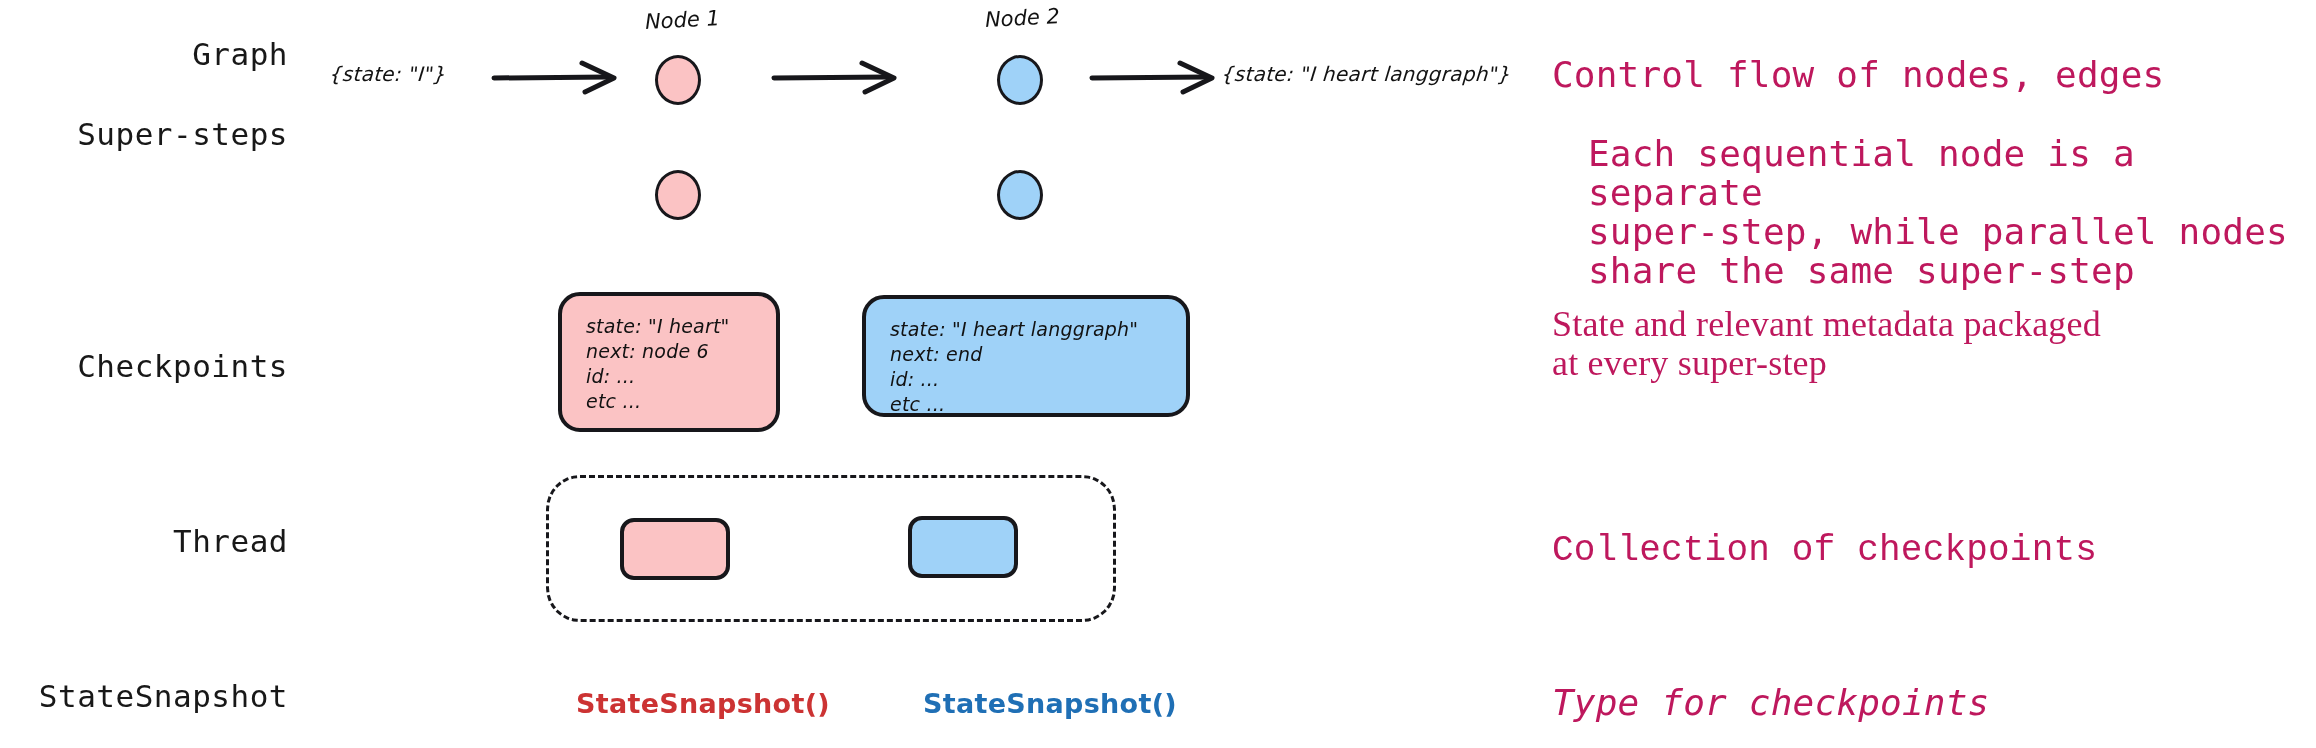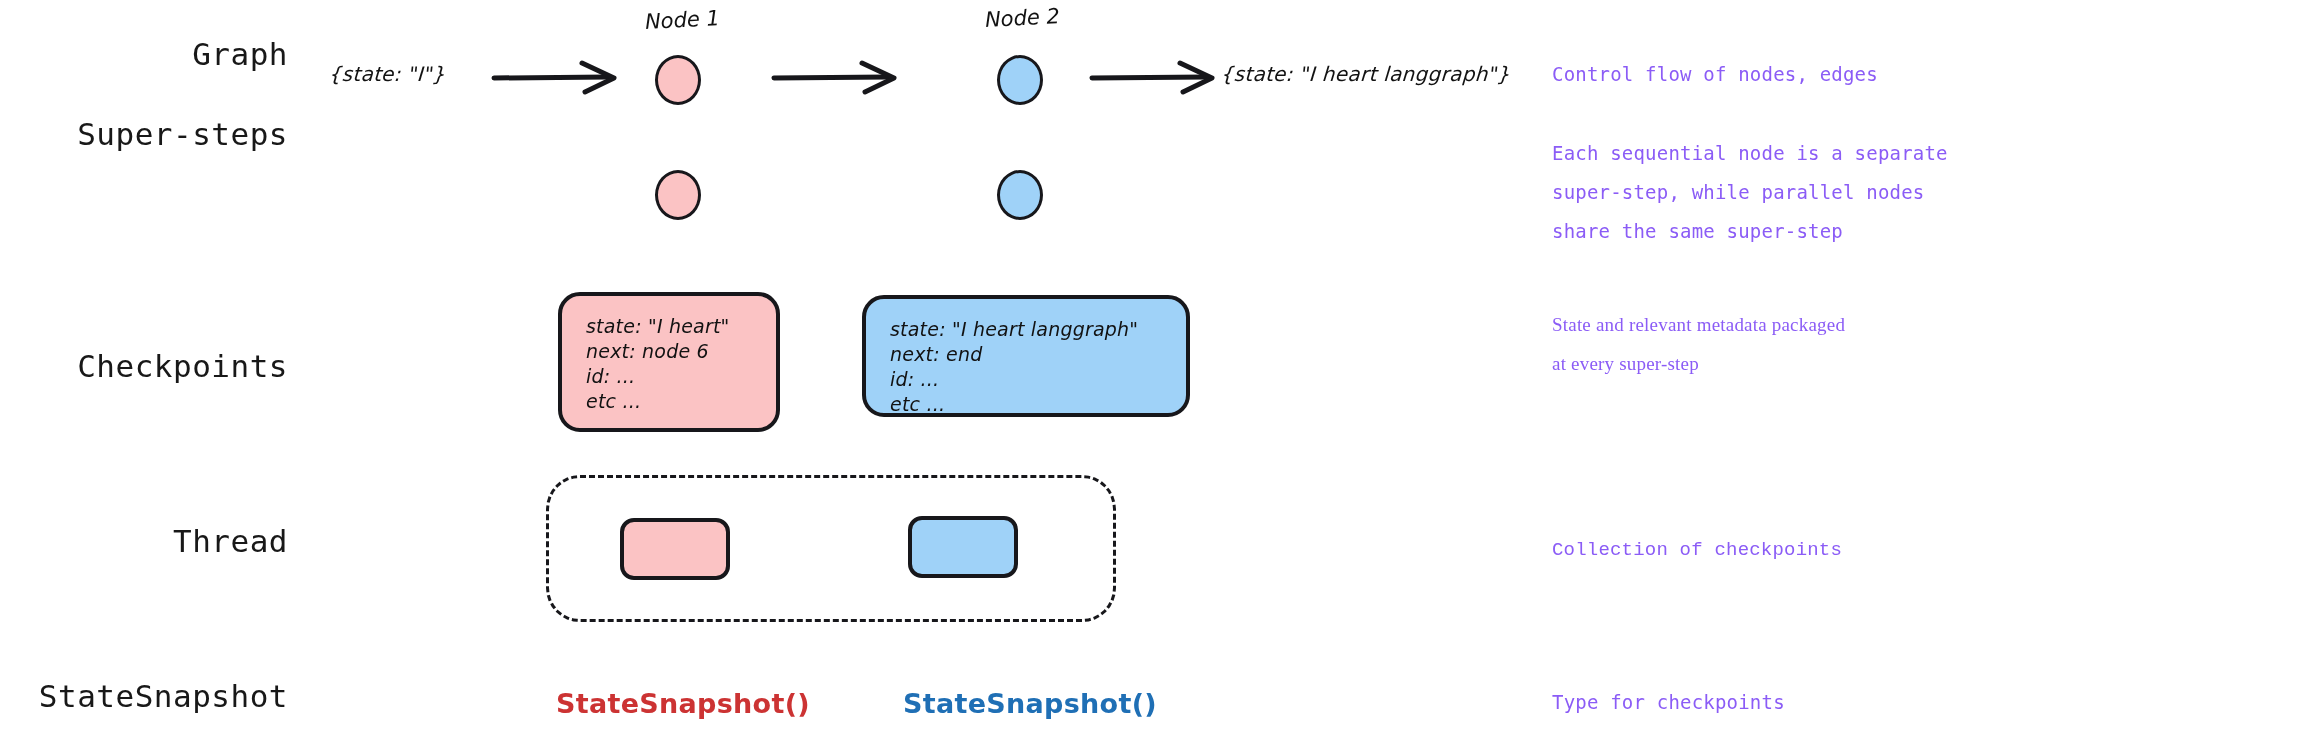--- a/index.html
+++ b/index.html
@@ -28,23 +28,23 @@
     letter-spacing: 0.5px;
     color: #181818;
     white-space: nowrap;
   }
 
   
   .desc {
     position: absolute;
     left: 1552px;
     font-family: "DejaVu Sans Mono", monospace;
-    font-size: 19px;
+    font-size: 36px;
     line-height: 39px;
-    color: #8b5cf6;
+    color: #be185d;
     letter-spacing: 0.2px;
     white-space: pre-line;
   }
 
   
   .hand {
     position: absolute;
     font-family: "DejaVu Sans", sans-serif;
     font-size: 20px;
     font-style: italic;
@@ -110,20 +110,21 @@
   }
 
   
   .code-label {
     position: absolute;
     font-family: "DejaVu Sans", sans-serif;
     font-size: 27px;
     font-weight: 600;
     white-space: nowrap;
     letter-spacing: 0.3px;
+    margin-left: 20px;
   }
 
   
   .arrow-svg { position: absolute; }
 </style>
 </head>
 <body>
 
 <div class="row-label" style="top:36px;">Graph</div>
 <div class="row-label" style="top:116px;">Super-steps</div>
@@ -154,21 +155,21 @@
   <path d="M92 5 L124 20 L95 34" stroke="#17171b" stroke-width="5" stroke-linecap="round" stroke-linejoin="round" fill="none"></path>
 </svg>
 
 <div class="hand" style="left:1222px; top:62px;">{state: "I heart langgraph"}</div>
 
 <div class="desc" style="top:55px;">Control flow of nodes, edges</div>
 
 <div class="node-circle fill-pink" style="left:655px; top:170px;"></div>
 <div class="node-circle fill-blue" style="left:997px; top:170px;"></div>
 
-<div class="desc" style="top:134px;">Each sequential node is a separate
+<div class="desc" style="top:134px;margin-left:36px;">Each sequential node is a separate
 super-step, while parallel nodes
 share the same super-step</div>
 
 <div class="cp-box fill-pink" style="left:558px; top:292px; width:222px; height:140px;">
   <div class="cp-line">state: "I heart"</div>
   <div class="cp-line">next: node 6</div>
   <div class="cp-line">id: ...</div>
   <div class="cp-line">etc ...</div>
 </div>
 
@@ -184,13 +185,13 @@
 
 <div class="thread-box" style="left:546px; top:475px; width:570px; height:147px;"></div>
 <div class="thread-chip fill-pink" style="left:620px; top:518px;"></div>
 <div class="thread-chip fill-blue" style="left:908px; top:516px;"></div>
 
 <div class="desc" style="top:531px;font-family:Liberation Mono, monospace;">Collection of checkpoints</div>
 
 <div class="code-label" style="left:556px; top:688px; color:#cc3333;">StateSnapshot()</div>
 <div class="code-label" style="left:903px; top:688px; color:#1f6fb5;">StateSnapshot()</div>
 
-<div class="desc" style="top:683px;">Type for checkpoints</div>
+<div class="desc" style="top:683px;font-style:italic;">Type for checkpoints</div>
 
 </body></html>

